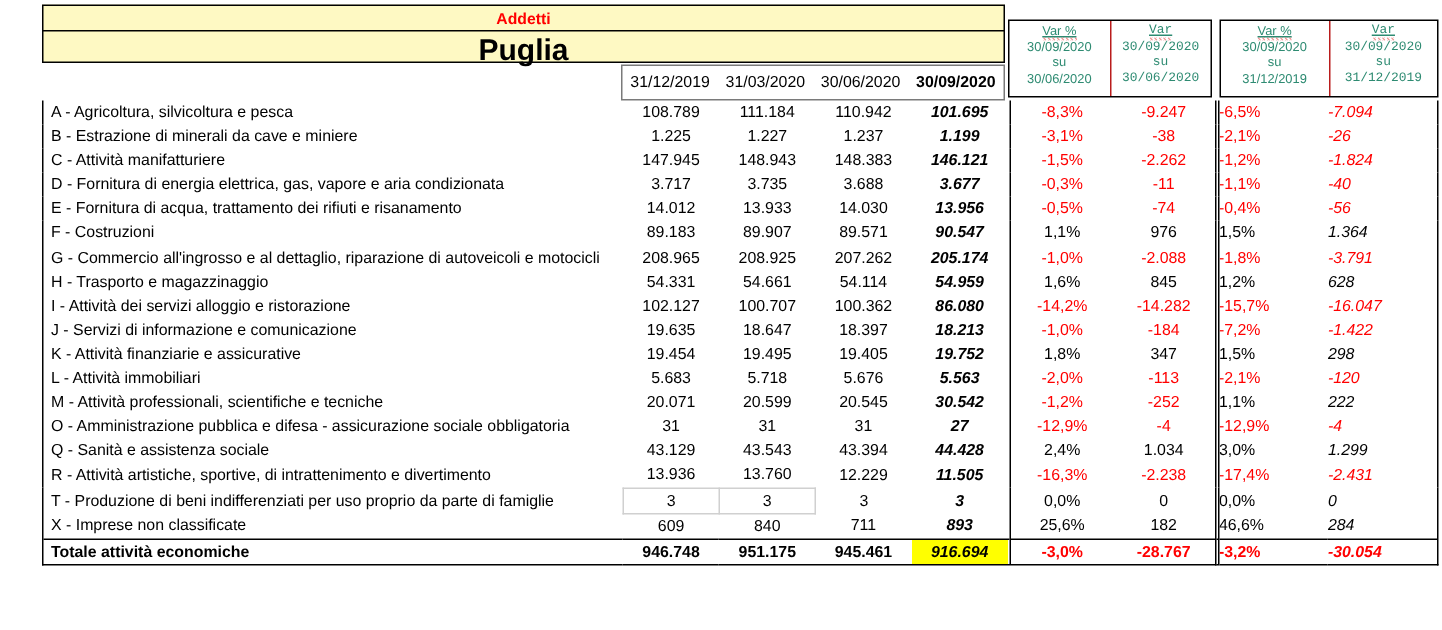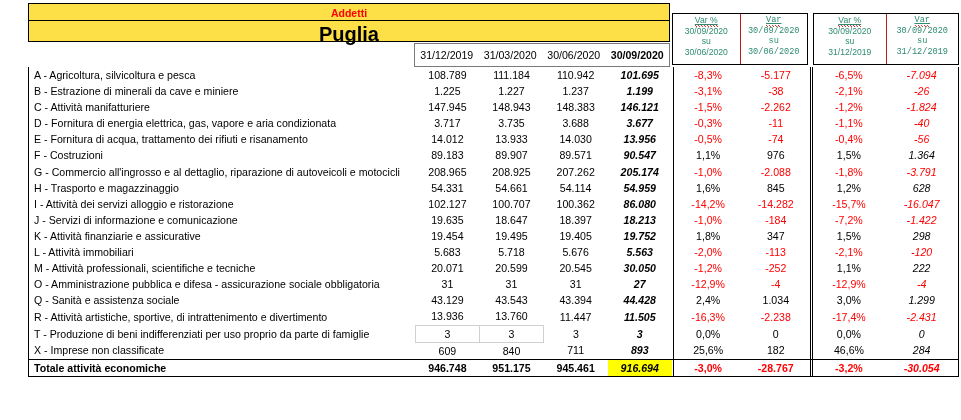--- a/index.html
+++ b/index.html
@@ -23,21 +23,21 @@
   }
 
   
   .banner-wrap {
     position: absolute;
     left: 28px;
     top: 3px;
     width: 642px;
   }
   .banner {
-    background: #fde047;
+    background: #fef9c3;
     border: 1.6px solid #000000;
     box-sizing: border-box;
     text-align: center;
     line-height: 1;
   }
   .banner-addetti {
     height: 19px;
     padding-top: 4px;
     color: #FF0000;
     font-size: 10.5px;
@@ -131,21 +131,21 @@
     line-height: 16.1px;
     vertical-align: middle;
     white-space: nowrap;
     overflow: hidden;
   }
   .c-label   { width: 386px; padding-left: 5px !important; text-align: left; }
   .c-num     { width: 64px;  text-align: center; }
   .c-num.cur { font-weight: bold; font-style: italic; }
   .c-gap     { width: 2px; }
   .c-var     { width: 68px;  text-align: center; }
-  .c-var2    { width: 73px;  text-align: center; }
+  .c-var2    { width: 73px;  }
 
   .neg { color: #FF0000; }
 
   
   #grid tr td.edge-left  { border-left: 1.6px solid #000000; }
   #grid tr td.edge-right { border-right: 1.6px solid #000000; font-style: italic; }
 
   
   .grp-sep { border-left: 1.6px solid #000000; }
   .grp-end { border-right: 1.6px solid #000000; }
@@ -230,21 +230,21 @@
     </colgroup>
     <tbody id="grid-body">
         <tr>
           <td class="c-label edge-left">A - Agricoltura, silvicoltura e pesca</td>
           <td class="c-num">108.789</td>
           <td class="c-num">111.184</td>
           <td class="c-num">110.942</td>
           <td class="c-num cur">101.695</td>
           <td></td>
           <td class="c-var grp-sep neg">-8,3%</td>
-          <td class="c-var grp-end neg">-5.177</td>
+          <td class="c-var grp-end neg">-9.247</td>
           <td></td>
           <td class="c-var2 grp-sep neg">-6,5%</td>
           <td class="c-var2 grp-end edge-right neg">-7.094</td>
         </tr>
         <tr>
           <td class="c-label edge-left">B - Estrazione di minerali da cave e miniere</td>
           <td class="c-num">1.225</td>
           <td class="c-num">1.227</td>
           <td class="c-num">1.237</td>
           <td class="c-num cur">1.199</td>
@@ -383,21 +383,21 @@
           <td class="c-var grp-end neg">-113</td>
           <td></td>
           <td class="c-var2 grp-sep neg">-2,1%</td>
           <td class="c-var2 grp-end edge-right neg">-120</td>
         </tr>
         <tr>
           <td class="c-label edge-left">M - Attività professionali, scientifiche e tecniche</td>
           <td class="c-num">20.071</td>
           <td class="c-num">20.599</td>
           <td class="c-num">20.545</td>
-          <td class="c-num cur">30.050</td>
+          <td class="c-num cur">30.542</td>
           <td></td>
           <td class="c-var grp-sep neg">-1,2%</td>
           <td class="c-var grp-end neg">-252</td>
           <td></td>
           <td class="c-var2 grp-sep">1,1%</td>
           <td class="c-var2 grp-end edge-right">222</td>
         </tr>
         <tr>
           <td class="c-label edge-left">O - Amministrazione pubblica e difesa - assicurazione sociale obbligatoria</td>
           <td class="c-num">31</td>
@@ -421,21 +421,21 @@
           <td class="c-var grp-sep">2,4%</td>
           <td class="c-var grp-end">1.034</td>
           <td></td>
           <td class="c-var2 grp-sep">3,0%</td>
           <td class="c-var2 grp-end edge-right">1.299</td>
         </tr>
         <tr>
           <td class="c-label edge-left">R - Attività artistiche, sportive, di intrattenimento e divertimento</td>
           <td class="c-num">13.936</td>
           <td class="c-num">13.760</td>
-          <td class="c-num">11.447</td>
+          <td class="c-num">12.229</td>
           <td class="c-num cur">11.505</td>
           <td></td>
           <td class="c-var grp-sep neg">-16,3%</td>
           <td class="c-var grp-end neg">-2.238</td>
           <td></td>
           <td class="c-var2 grp-sep neg">-17,4%</td>
           <td class="c-var2 grp-end edge-right neg">-2.431</td>
         </tr>
         <tr>
           <td class="c-label edge-left">T - Produzione di beni indifferenziati per uso proprio da parte di famiglie</td>

